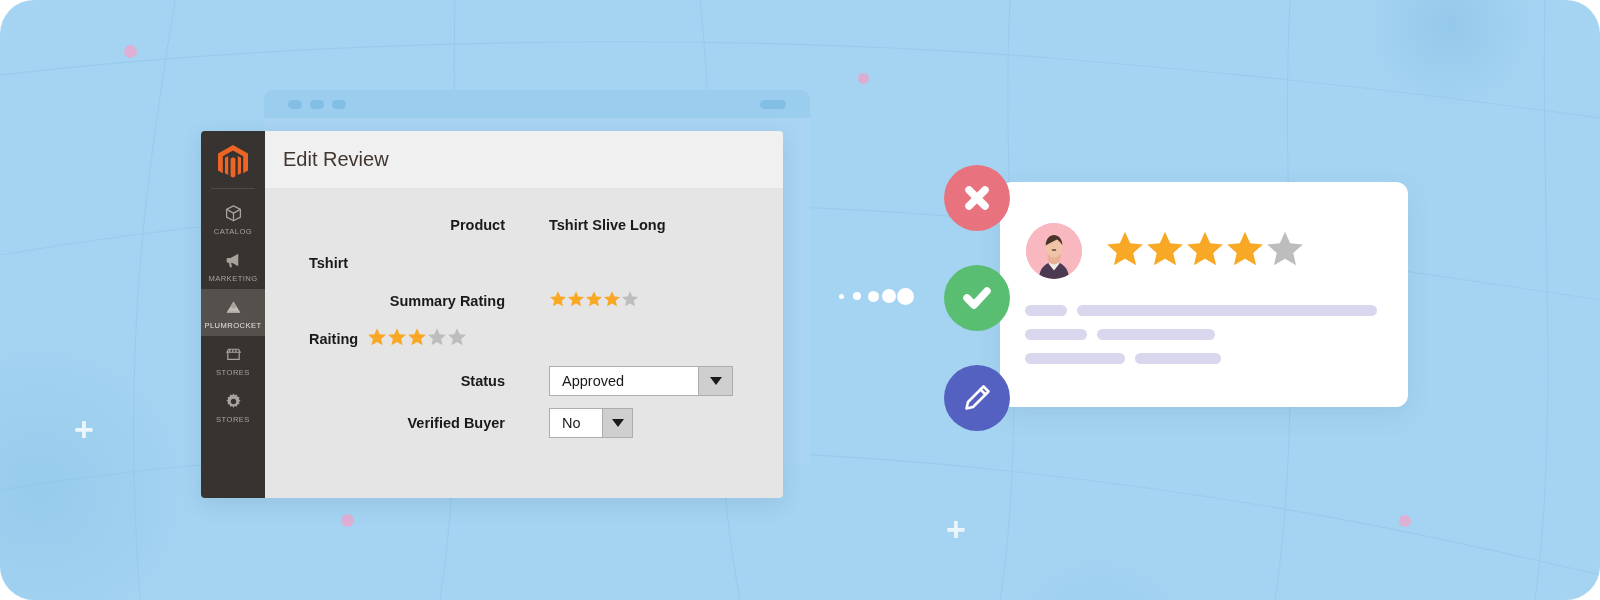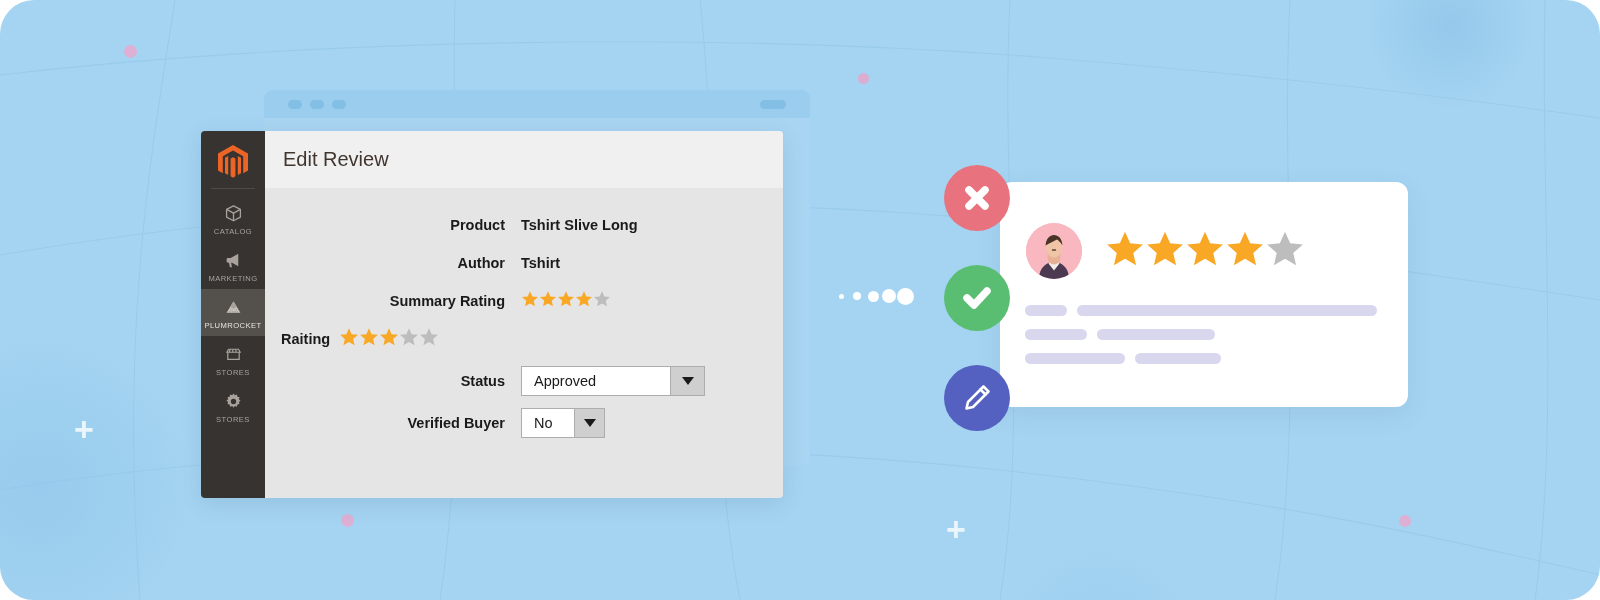--- a/index.html
+++ b/index.html
@@ -152,21 +152,21 @@
     text-align: right;
     padding-right: 16px;
     font-size: 14.5px;
     font-weight: bold;
     color: #1A1A1A;
   }
   .fvalue {
     font-size: 14.5px;
     font-weight: bold;
     color: #1A1A1A;
-    display: flex; align-items: center;
+    display: flex; align-items: center; margin-left: 28px;
   }
   .fvalue.plain { font-weight: bold; }
 
   .stars { display: inline-flex; align-items: center; line-height: 1; }
   .stars span { display: inline-block; }
 
   .rating-inline { display: flex; align-items: center; gap: 9px; }
 
   
   .sel {
@@ -367,21 +367,20 @@
       </div>
 
       <div class="form">
 
         <div class="frow">
           <div class="flabel">Product</div>
           <div class="fvalue plain">Tshirt Slive Long</div>
         </div>
 
         <div class="frow">
-          <div class="flabel">Author</div>
           <div class="fvalue plain">Tshirt</div>
         </div>
 
         <div class="frow">
           <div class="flabel">Summary Rating</div>
           <div class="fvalue">
             <span class="stars" id="summary-stars">
                 <span><svg viewBox="0 0 24 24" width="18" height="18" fill="#F9A825">
                     <path d="M12 1.6 l3.1 7.0 7.6 0.7 -5.75 5.05 1.7 7.45 -6.65 -3.95 -6.65 3.95 1.7 -7.45 -5.75 -5.05 7.6 -0.7 z"></path>
                   </svg></span>

